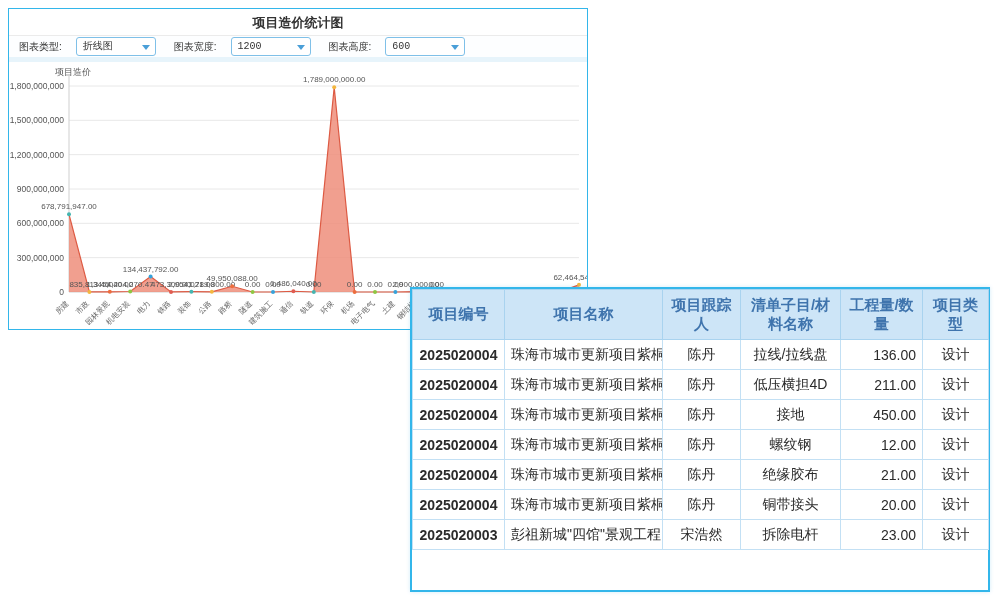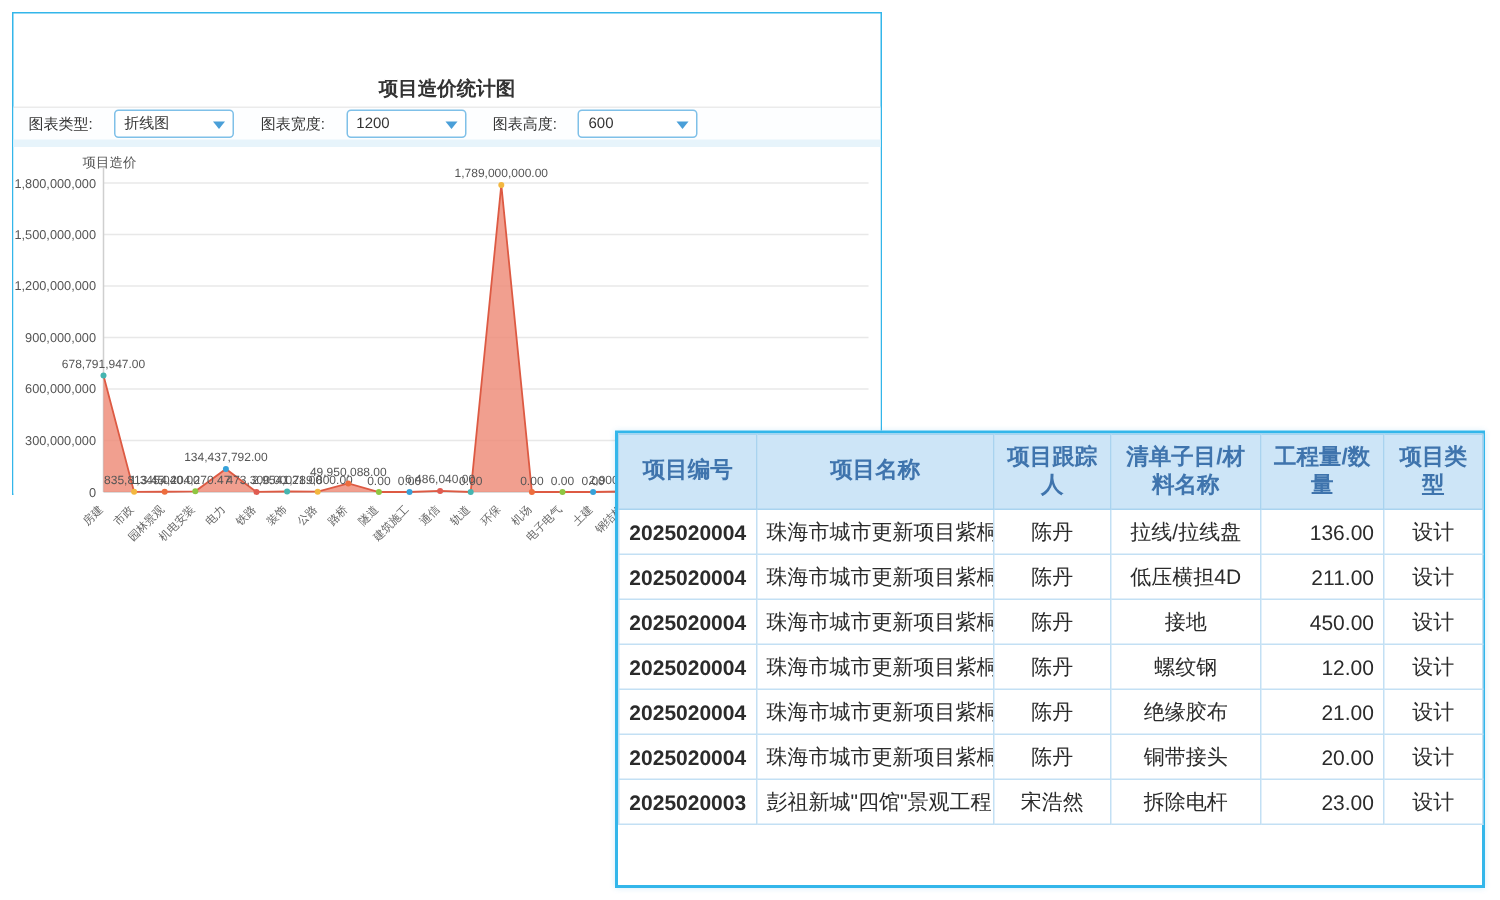--- a/index.html
+++ b/index.html
@@ -3,28 +3,28 @@
 <meta charset="utf-8">
 <style>
   * { margin:0; padding:0; box-sizing:border-box; }
   html,body { width:1000px; height:600px; background:#fff;
     font-family:"Liberation Sans", sans-serif; overflow:hidden; }
 
   
   .chart-panel { position:absolute; left:8px; top:8px; width:580px; height:322px;
     background:#fff; border:1px solid #33b6ea; z-index:1; }
   .chart-titlebar { height:27px; line-height:27px; text-align:center;
-    font-size:13px; font-weight:bold; color:#333; border-bottom:1px solid #ebebeb;margin-top:36px; }
+    font-size:13px; font-weight:bold; color:#333; border-bottom:1px solid #ebebeb; }
   .chart-toolbar { height:26px; display:flex; align-items:center; gap:18px;
     padding:0 10px; border-bottom:5px solid #e7f4fb; background:#fdfeff; }
   .tool-group { display:flex; align-items:center; gap:14px; }
   .tool-label { font-size:10px; color:#333; }
   .select-box { position:relative; width:80px; height:19px; background:#fff;
     border:1px solid #7fc0e8; border-radius:3px; font-size:10px; color:#333;
-    line-height:17px; padding:0 0 0 6px; cursor:pointer; }
+    line-height:17px; padding:0 0 0 6px; cursor:pointer;font-family:Liberation Mono, monospace; }
   .select-caret { position:absolute; right:5px; top:7px; width:0; height:0;
     border-left:4px solid transparent; border-right:4px solid transparent;
     border-top:5px solid #4a9fd8; }
   .chart-area { position:relative; width:578px; height:263px; background:#fff; }
   svg text { font-family:"Liberation Sans", sans-serif; }
 
   
   .table-panel { position:absolute; left:410px; top:287px; width:580px; height:305px;
     background:#fff; border:2px solid #33b6ea; z-index:2;
     box-shadow:0 0 4px rgba(0,150,220,.18); }

